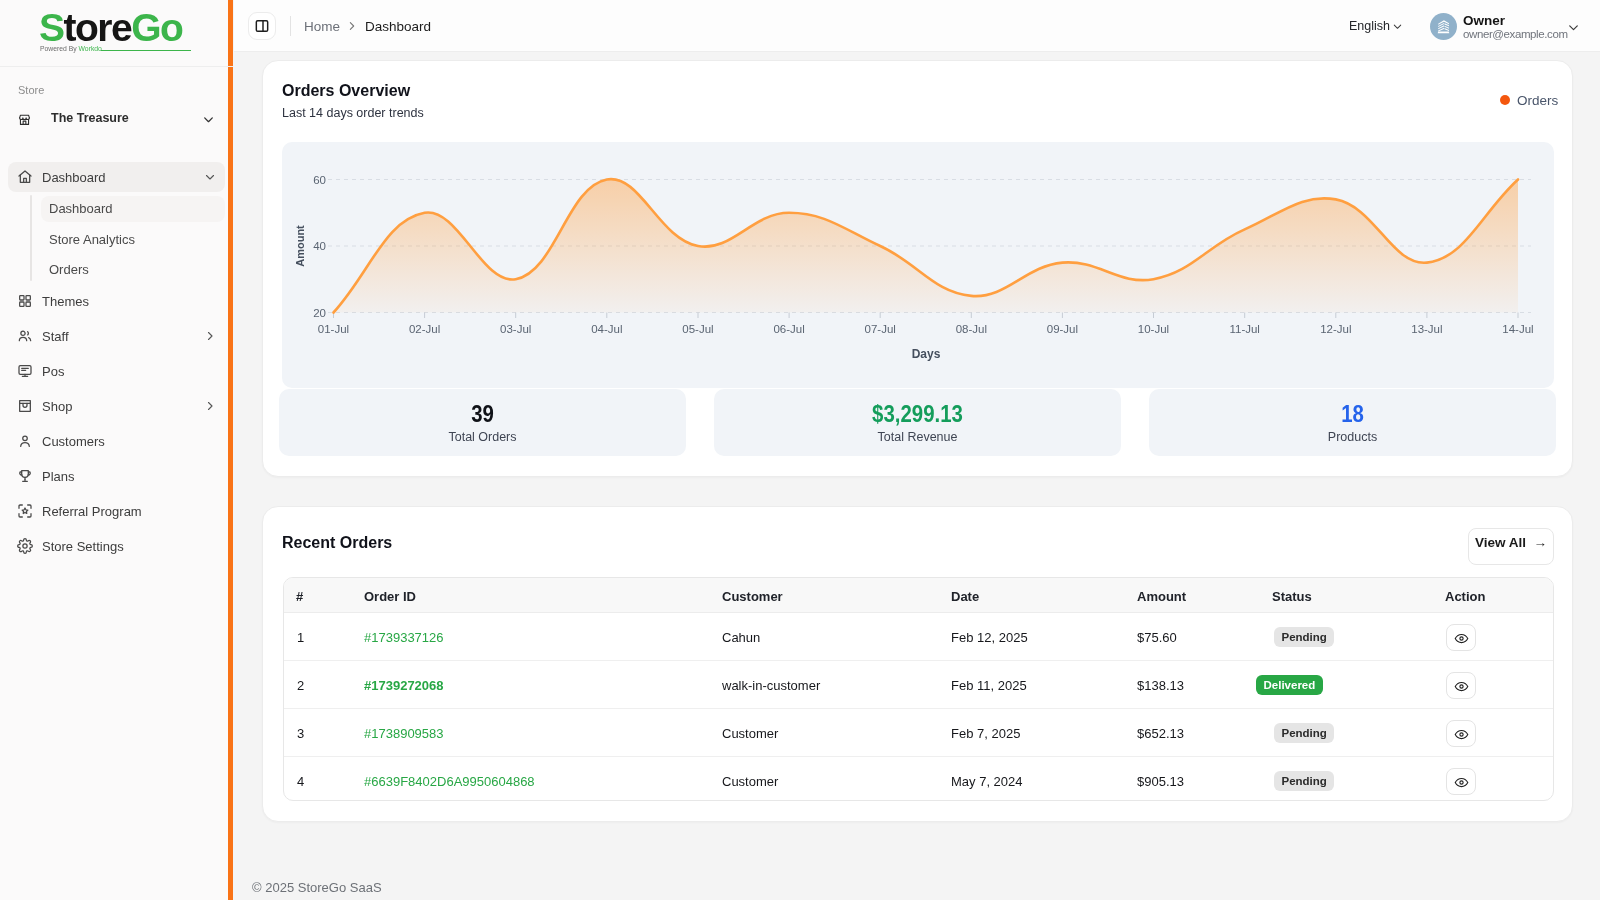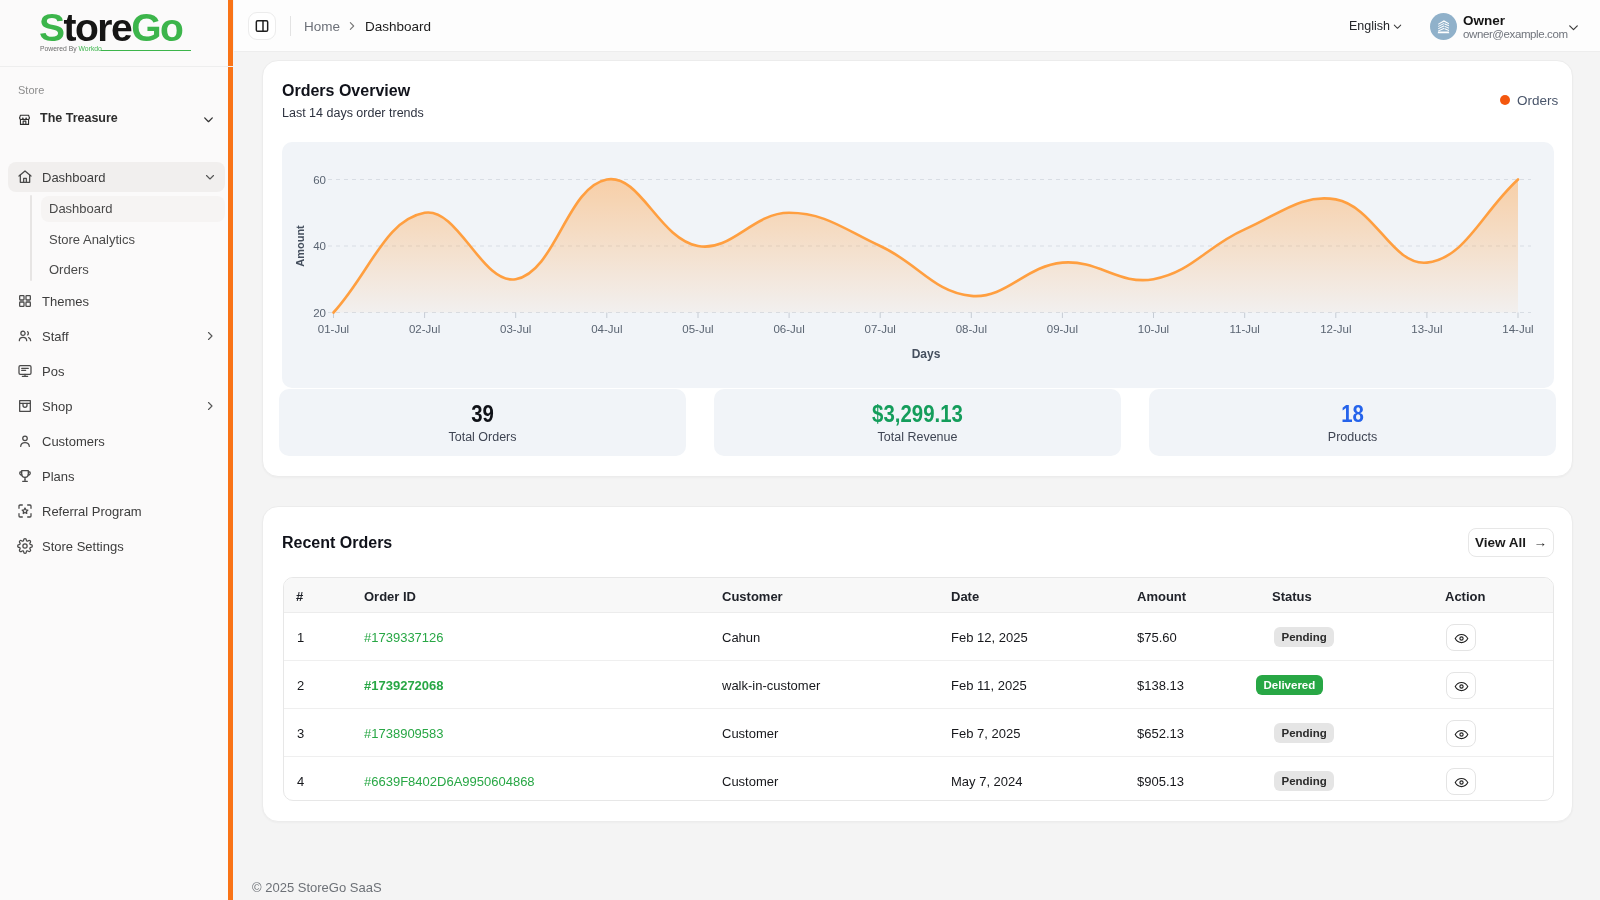--- a/index.html
+++ b/index.html
@@ -9,21 +9,21 @@
 
 #sidebar { position:absolute; left:0; top:0; width:233px; height:900px; background:#fbfafa; border-right:5px solid #f97316; }
 #logo { position:absolute; left:0; top:0; width:233px; height:67px; border-bottom:1px solid #eeeeee; }
 #logotxt { position:absolute; left:39px; top:6px; font-size:39px; font-weight:bold; letter-spacing:-1.5px; color:#161615; }
 #logotxt .g { color:#3cb54b; }
 #powered { position:absolute; left:40px; top:45px; font-size:10px; color:#6b6b6b; transform:scale(0.68); transform-origin:0 0; white-space:nowrap; }
 #powered .g { color:#3cb54b; }
 #powered-line { position:absolute; left:101px; top:49.5px; width:90px; height:1.5px; background:#3cb54b; }
 .sec-label { position:absolute; left:18px; font-size:11px; color:#8d8d8d; }
 #store-row { position:absolute; left:8px; top:104px; width:217px; height:30px; }
-#store-row .txt { position:absolute; left:32px; top:7px; font-size:12.5px; font-weight:bold; color:#2d2d2d; }
+#store-row .txt { position:absolute; left:43px; top:7px; font-size:12.5px; font-weight:bold; color:#2d2d2d; }
 .mi { position:absolute; left:8px; width:217px; height:30px; border-radius:8px; }
 .mi.active { background:#f1efee; }
 .mi .ic { position:absolute; left:9px; top:7px; width:16px; height:16px; }
 .mi .txt { position:absolute; left:34px; top:8px; font-size:13px; color:#3d3d3d; }
 .mi .chev { position:absolute; right:9px; top:9px; width:12px; height:12px; }
 .smi { position:absolute; left:41px; width:184px; height:26px; border-radius:8px; font-size:13px; color:#4a4a4a; }
 .smi span { position:absolute; left:8px; top:5px; }
 #subline { position:absolute; left:30px; top:195px; width:2px; height:86px; background:#e7e5e4; border-radius:1px; }
 
 
@@ -46,21 +46,21 @@
 #legend-dot { position:absolute; left:1237px; top:34px; width:10px; height:10px; border-radius:50%; background:#f4570e; }
 #legend-txt { position:absolute; left:1254px; top:32px; font-size:13.5px; color:#49556a; }
 #chartpanel { position:absolute; left:19px; top:81px; width:1272px; height:246px; background:#f1f4f8; border-radius:10px; }
 #statrow { position:absolute; left:16px; top:328px; width:1277px; height:67px; display:flex; gap:28px; }
 .stat { flex:1; background:#f1f4f8; border-radius:10px; text-align:center; padding-top:12px; }
 .stat .num { font-size:24px; line-height:26px; font-weight:bold; transform:scaleX(.85); }
 .stat .lbl { font-size:12.5px; color:#3f4553; margin-top:3px; }
 
 
 #c2-title { position:absolute; left:19px; top:27px; font-size:16px; font-weight:bold; color:#10121a; }
-#viewall { position:absolute; left:1205px; top:21px; width:86px; height:29px; background:#fff; border:1px solid #e7e7e7; border-radius:8px; font-size:13.5px; font-weight:bold; color:#1b1b1b; text-align:center; line-height:27px; }
+#viewall { position:absolute; left:1205px; top:21px; width:86px; height:37px; background:#fff; border:1px solid #e7e7e7; border-radius:8px; font-size:13.5px; font-weight:bold; color:#1b1b1b; text-align:center; line-height:27px; }
 #tbl { position:absolute; left:20px; top:70px; width:1271px; height:224px; border:1px solid #e7e7e7; border-radius:10px; overflow:hidden; background:#fff; }
 #thead { position:absolute; left:0; top:0; width:100%; height:35px; background:#f8f8f8; border-bottom:1px solid #ececec; }
 .th { position:absolute; top:11px; font-size:13px; font-weight:bold; color:#20232a; }
 .row { position:absolute; left:0; width:100%; height:48px; border-bottom:1px solid #efefef; }
 .td { position:absolute; top:17px; font-size:13px; color:#17181c; }
 .td.green { color:#28a745; }
 .pill { position:absolute; top:14px; height:20px; border-radius:6px; font-size:11.5px; font-weight:bold; padding:0 7.5px; line-height:20px; }
 .pill.gray { background:#e5e5e5; color:#2b2b2b; }
 .pill.grn { background:#28a745; color:#fff; }
 .eyebtn { position:absolute; left:1162px; top:11px; width:30px; height:27px; border:1px solid #e4e4e4; border-radius:8px; background:#fff; }

